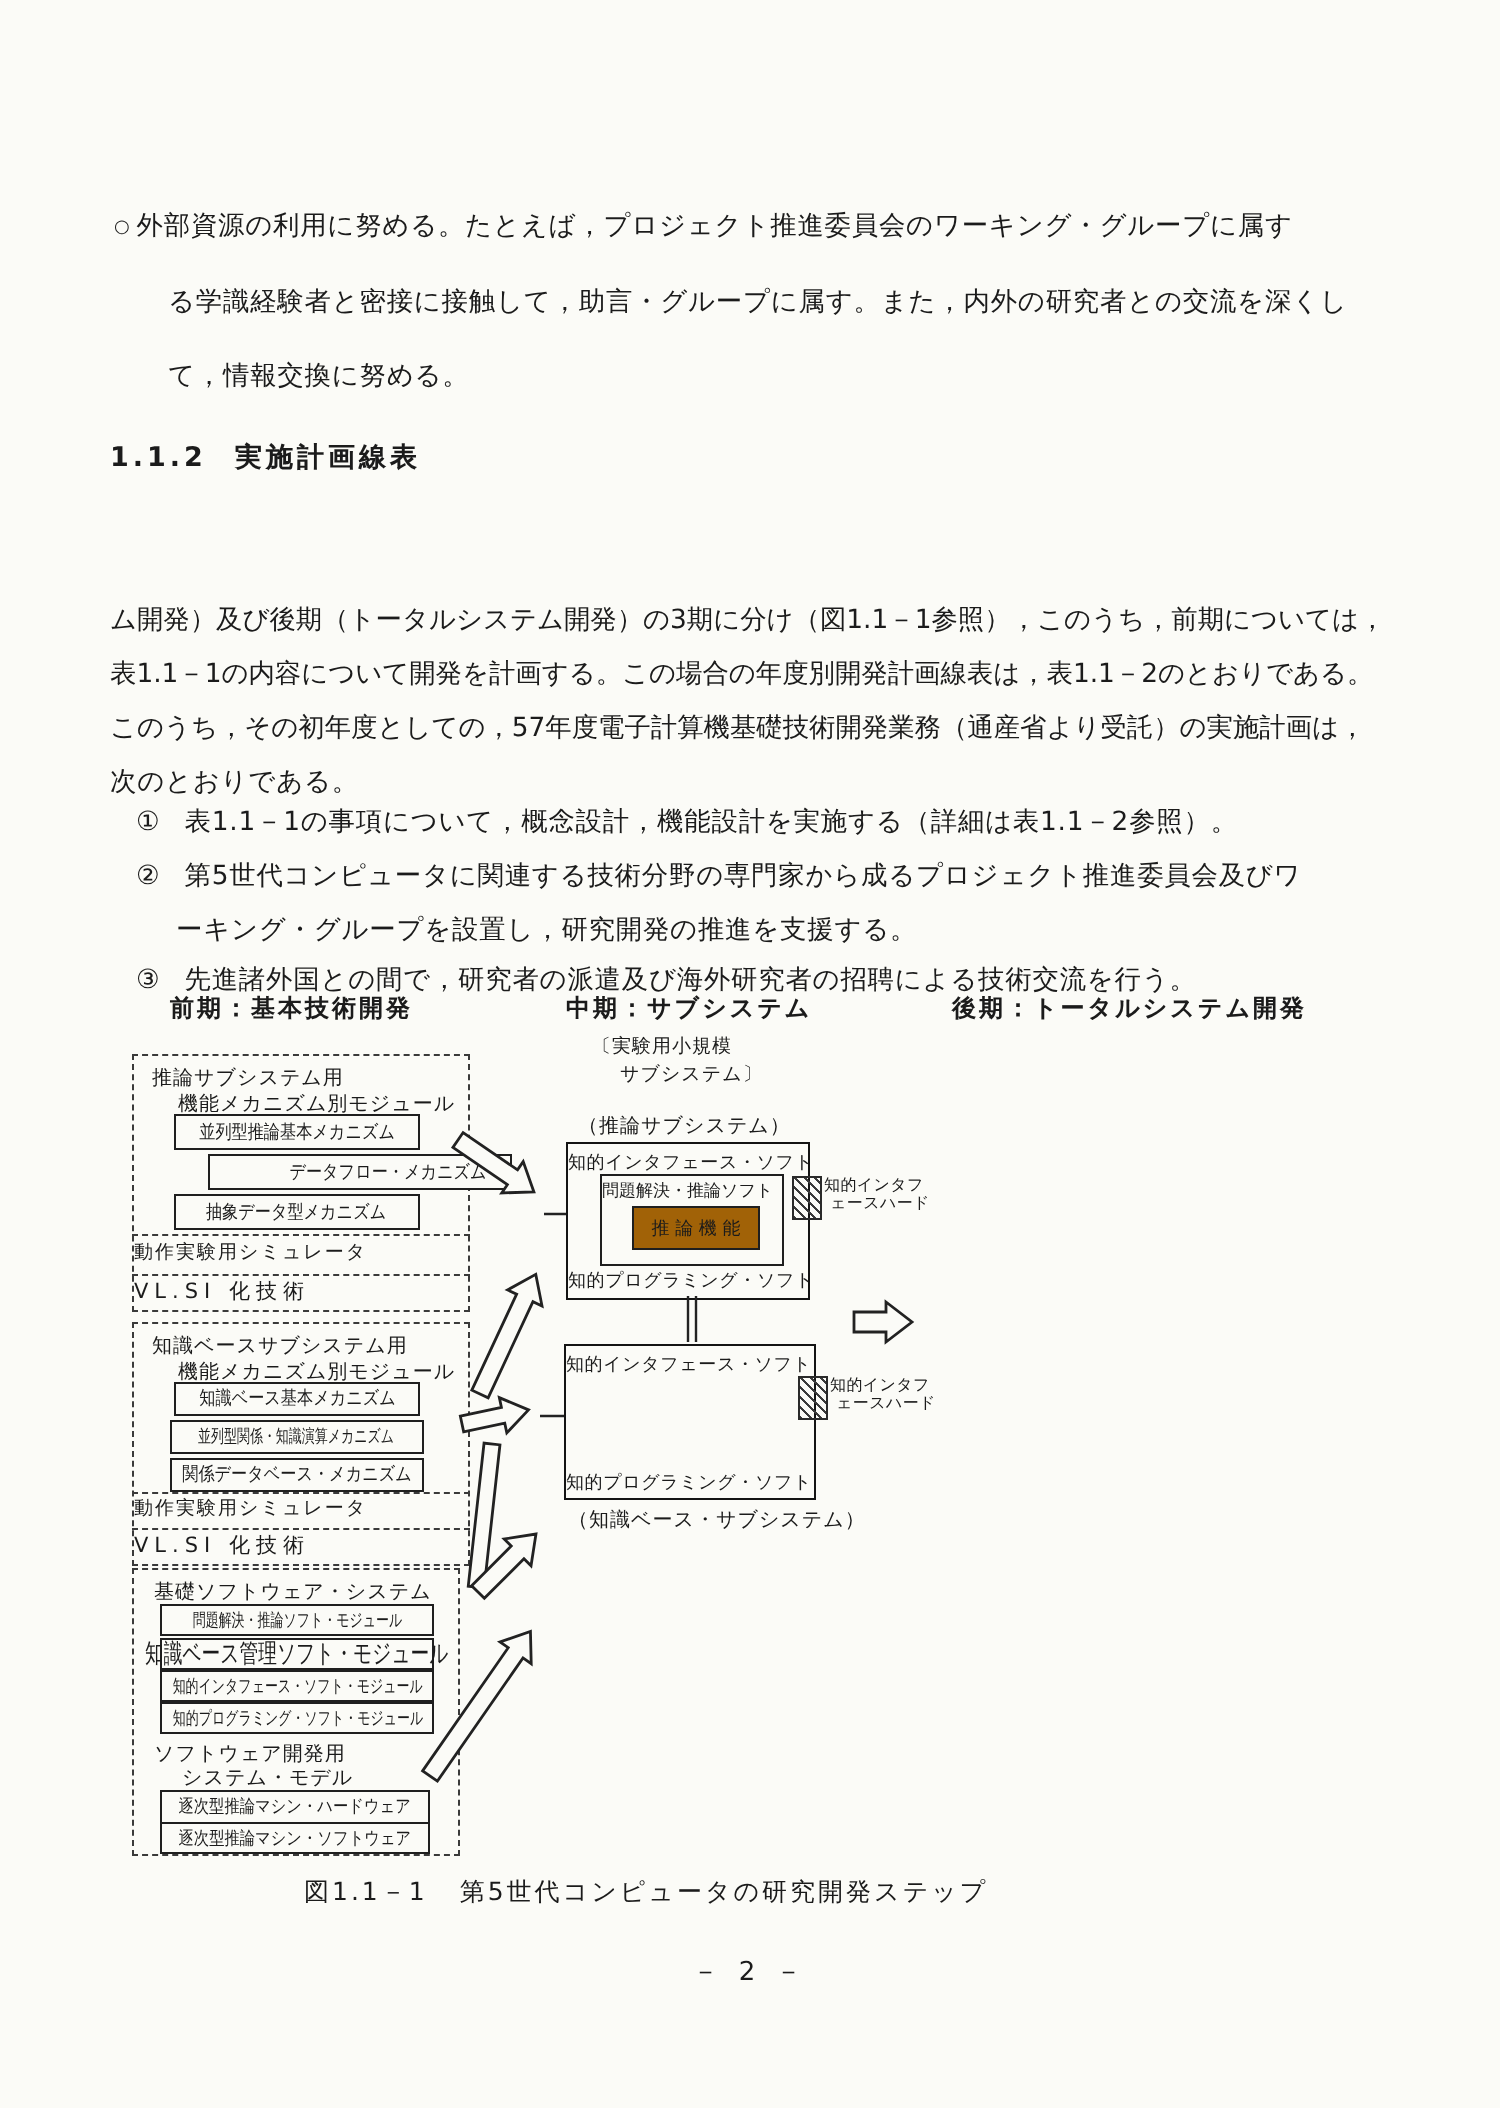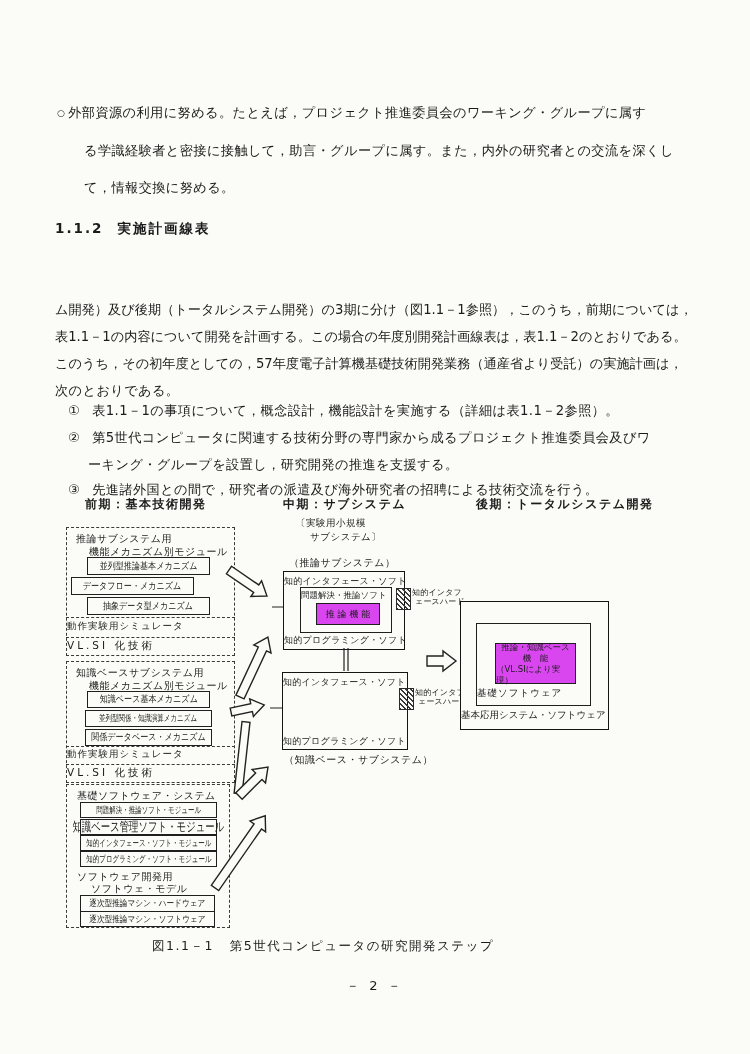--- a/index.html
+++ b/index.html
@@ -15,21 +15,21 @@
   .gbox{position:absolute;border:1.3px dashed #3a3a3a;}
   .hdiv{position:absolute;left:-1px;right:-1px;border-top:1.3px dashed #3a3a3a;}
   .gt{position:absolute;font-size:10px;letter-spacing:.5px;white-space:nowrap;}
   .sbox{position:absolute;border:1px solid #1f1f1f;display:flex;align-items:center;
         justify-content:center;white-space:nowrap;background:#fbfbf7;font-size:9.5px;}
   .sqz{transform:scaleX(.72);}
   .sqz2{transform:scaleX(.85);}
   .cent{position:absolute;left:0;right:0;white-space:nowrap;}
   .mbox{position:absolute;border:1.8px solid #141414;background:#fbfbf7;}
   .ibox{position:absolute;border:1.4px solid #1f1f1f;background:#fbfbf7;}
-  .cbox{position:absolute;border:1px solid #1f1f1f;background:#d946ef;display:flex;
+  .cbox{position:absolute;border:1px solid #1f1f1f;background:#a16207;display:flex;
         align-items:center;justify-content:center;}
   .mlab{font-size:9px;letter-spacing:.3px;}
   .hatch{position:absolute;border:1px solid #2a2a2a;
          background:repeating-linear-gradient(45deg,#3a3a3a 0,#3a3a3a 1px,transparent 1px,transparent 3.5px);}
   .hw{font-size:8px;letter-spacing:.2px;}
   .note{font-size:9.5px;letter-spacing:.5px;}
   .cap{font-size:12.5px;letter-spacing:1.5px;}
   .pgnum{font-size:13px;letter-spacing:3px;text-align:center;}
   svg.overlay{position:absolute;left:0;top:0;pointer-events:none;}
 </style>
@@ -59,21 +59,21 @@
   <div class="abs phase" style="left:476px;top:496px;">後期：トータルシステム開発</div>
   <div class="abs note" style="left:296px;top:517px;">〔実験用小規模</div>
   <div class="abs note" style="left:310px;top:531px;">サブシステム〕</div>
 
   <div class="gbox" style="left:66px;top:527px;width:167px;height:127px;">
     <div class="gt" style="left:9px;top:4px;">推論サブシステム用</div>
     <div class="gt" style="left:22px;top:17px;">機能メカニズム別モジュール</div>
     <div class="sbox" style="left:20px;top:29px;width:121px;height:16px;">
         <span class="sqz2">並列型推論基本メカニズム</span>
       </div>
-    <div class="sbox" style="left:4px;top:49px;width:121px;height:16px;">
+    <div class="sbox" style="left:37px;top:49px;width:121px;height:16px;padding-left:29px;">
         <span class="sqz2">データフロー・メカニズム</span>
       </div>
     <div class="sbox" style="left:20px;top:69px;width:121px;height:16px;">
         <span class="sqz2">抽象データ型メカニズム</span>
       </div>
     <div class="hdiv" style="top:89px;"></div>
     <div class="cent" style="top:92px;font-size:9.5px;letter-spacing:1px;">動作実験用シミュレータ</div>
     <div class="hdiv" style="top:109px;"></div>
     <div class="cent" style="top:111px;font-size:10.5px;letter-spacing:3px;">VL.SI 化技術</div>
   </div>
@@ -104,21 +104,21 @@
     <div class="sbox" style="left:13px;top:34px;width:135px;height:14px;font-size:13px;">
         <span class="sqz">知識ベース管理ソフト・モジュール</span>
       </div>
     <div class="sbox" style="left:13px;top:50px;width:135px;height:14px;font-size:9px;">
         <span class="sqz">知的インタフェース・ソフト・モジュール</span>
       </div>
     <div class="sbox" style="left:13px;top:66px;width:135px;height:14px;font-size:9px;">
         <span class="sqz">知的プログラミング・ソフト・モジュール</span>
       </div>
     <div class="gt" style="left:10px;top:85px;">ソフトウェア開発用</div>
-    <div class="gt" style="left:24px;top:97px;border-bottom:1px solid #2a2a2a;padding-bottom:1px;">ソフトウェ・モデル</div>
+    <div class="gt" style="left:24px;top:97px;border-bottom:1px solid #2a2a2a;padding-bottom:1px;">システム・モデル</div>
     <div class="sbox" style="left:13px;top:110px;width:133px;height:15px;font-size:9px;">
         <span class="sqz2">逐次型推論マシン・ハードウェア</span>
       </div>
     <div class="sbox" style="left:13px;top:126px;width:133px;height:14px;font-size:9px;">
         <span class="sqz2">逐次型推論マシン・ソフトウェア</span>
       </div>
   </div>
 
   <div class="abs" style="left:289px;top:556px;font-size:10px;letter-spacing:.5px;">（推論サブシステム）</div>
   <div class="mbox" style="left:283px;top:571px;width:120px;height:77px;">
@@ -135,31 +135,20 @@
 
   <div class="mbox" style="left:282px;top:672px;width:124px;height:76px;">
     <div class="cent mlab" style="top:3px;">知的インタフェース・ソフト</div>
     <div class="cent mlab" style="top:62px;">知的プログラミング・ソフト</div>
   </div>
   <div class="hatch" style="left:399px;top:688px;width:13px;height:20px;"></div>
   <div class="abs hw" style="left:415px;top:687px;">知的インタフ</div>
   <div class="abs hw" style="left:418px;top:696px;">ェースハード</div>
   <div class="abs" style="left:284px;top:753px;font-size:10px;letter-spacing:.5px;">（知識ベース・サブシステム）</div>
 
-  <div class="mbox" style="left:460px;top:601px;width:147px;height:127px;">
-    <div class="ibox" style="left:15px;top:21px;width:113px;height:81px;">
-      <div class="cbox" style="left:18px;top:19px;width:79px;height:39px;flex-direction:column;font-size:8.5px;line-height:11px;">
-        <div>推論・知識ベース</div>
-        <div>機　能</div>
-        <div>（VL.SIにより実現）</div>
-      </div>
-      <div class="cent" style="top:63px;font-size:9.5px;letter-spacing:1px;">基礎ソフトウェア</div>
-    </div>
-    <div class="cent" style="top:107px;font-size:9.5px;">基本応用システム・ソフトウェア</div>
-  </div>
 
   <svg class="overlay" width="750" height="1054" viewBox="0 0 750 1054">
     <g fill="#fbfbf7" stroke="#222" stroke-width="1.4" stroke-linejoin="miter">
       <path transform="translate(229,570) rotate(34.4)" d="M0,-4.5 L33,-4.5 L33,-9.5 L46,0 L33,9.5 L33,4.5 L0,4.5 Z"></path>
       <path transform="translate(240,697) rotate(-65)" d="M0,-4.5 L53,-4.5 L53,-9.5 L66,0 L53,9.5 L53,4.5 L0,4.5 Z"></path>
       <path transform="translate(231,712) rotate(-12)" d="M0,-4 L21,-4 L21,-9 L34,0 L21,9 L21,4 L0,4 Z"></path>
       <path transform="translate(246,722) rotate(96.3)" d="M0,-4 L72,-4 L72,4 L0,4 Z"></path>
       <path transform="translate(239,796) rotate(-45)" d="M0,-4.5 L28,-4.5 L28,-9.5 L41,0 L28,9.5 L28,4.5 L0,4.5 Z"></path>
       <path transform="translate(215,888) rotate(-55.2)" d="M0,-4.5 L75,-4.5 L75,-9.5 L88,0 L75,9.5 L75,4.5 L0,4.5 Z"></path>
       <path transform="translate(427,661)" d="M0,-5 L16,-5 L16,-10 L29,0 L16,10 L16,5 L0,5 Z"></path>

